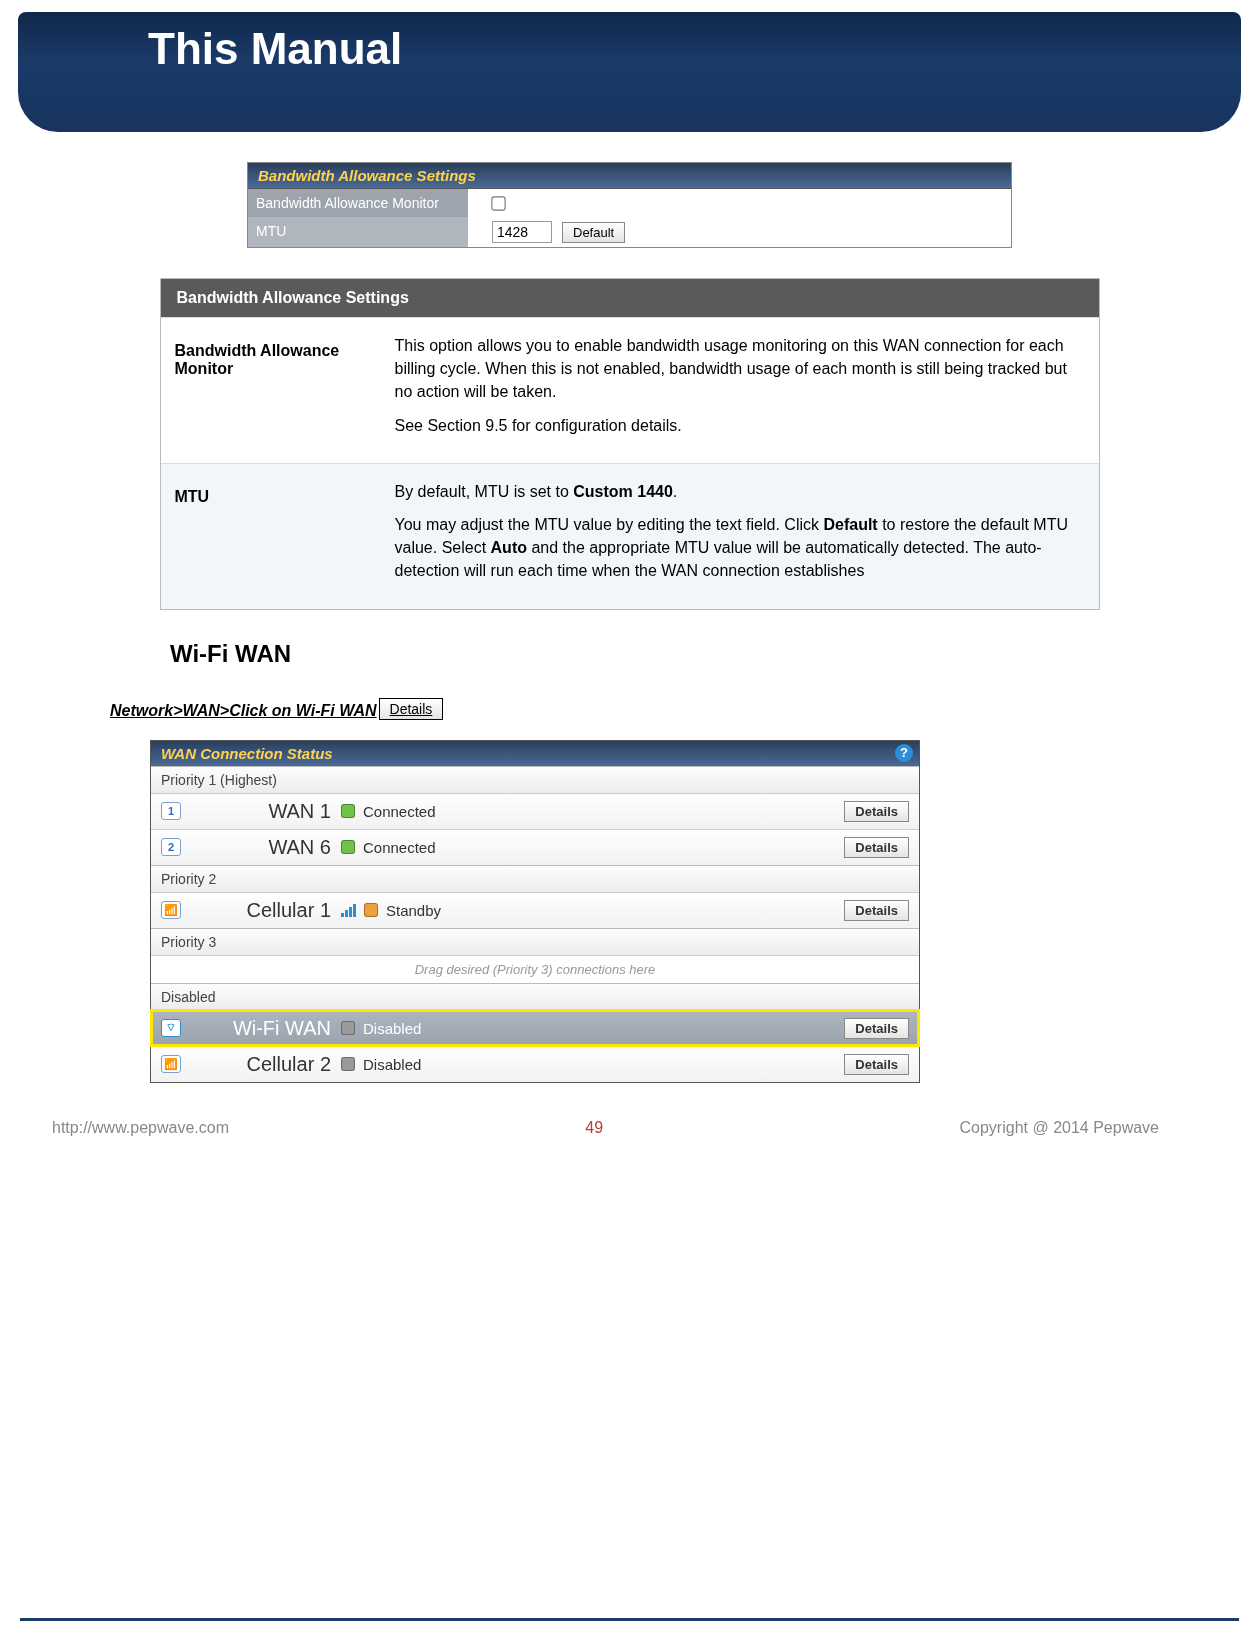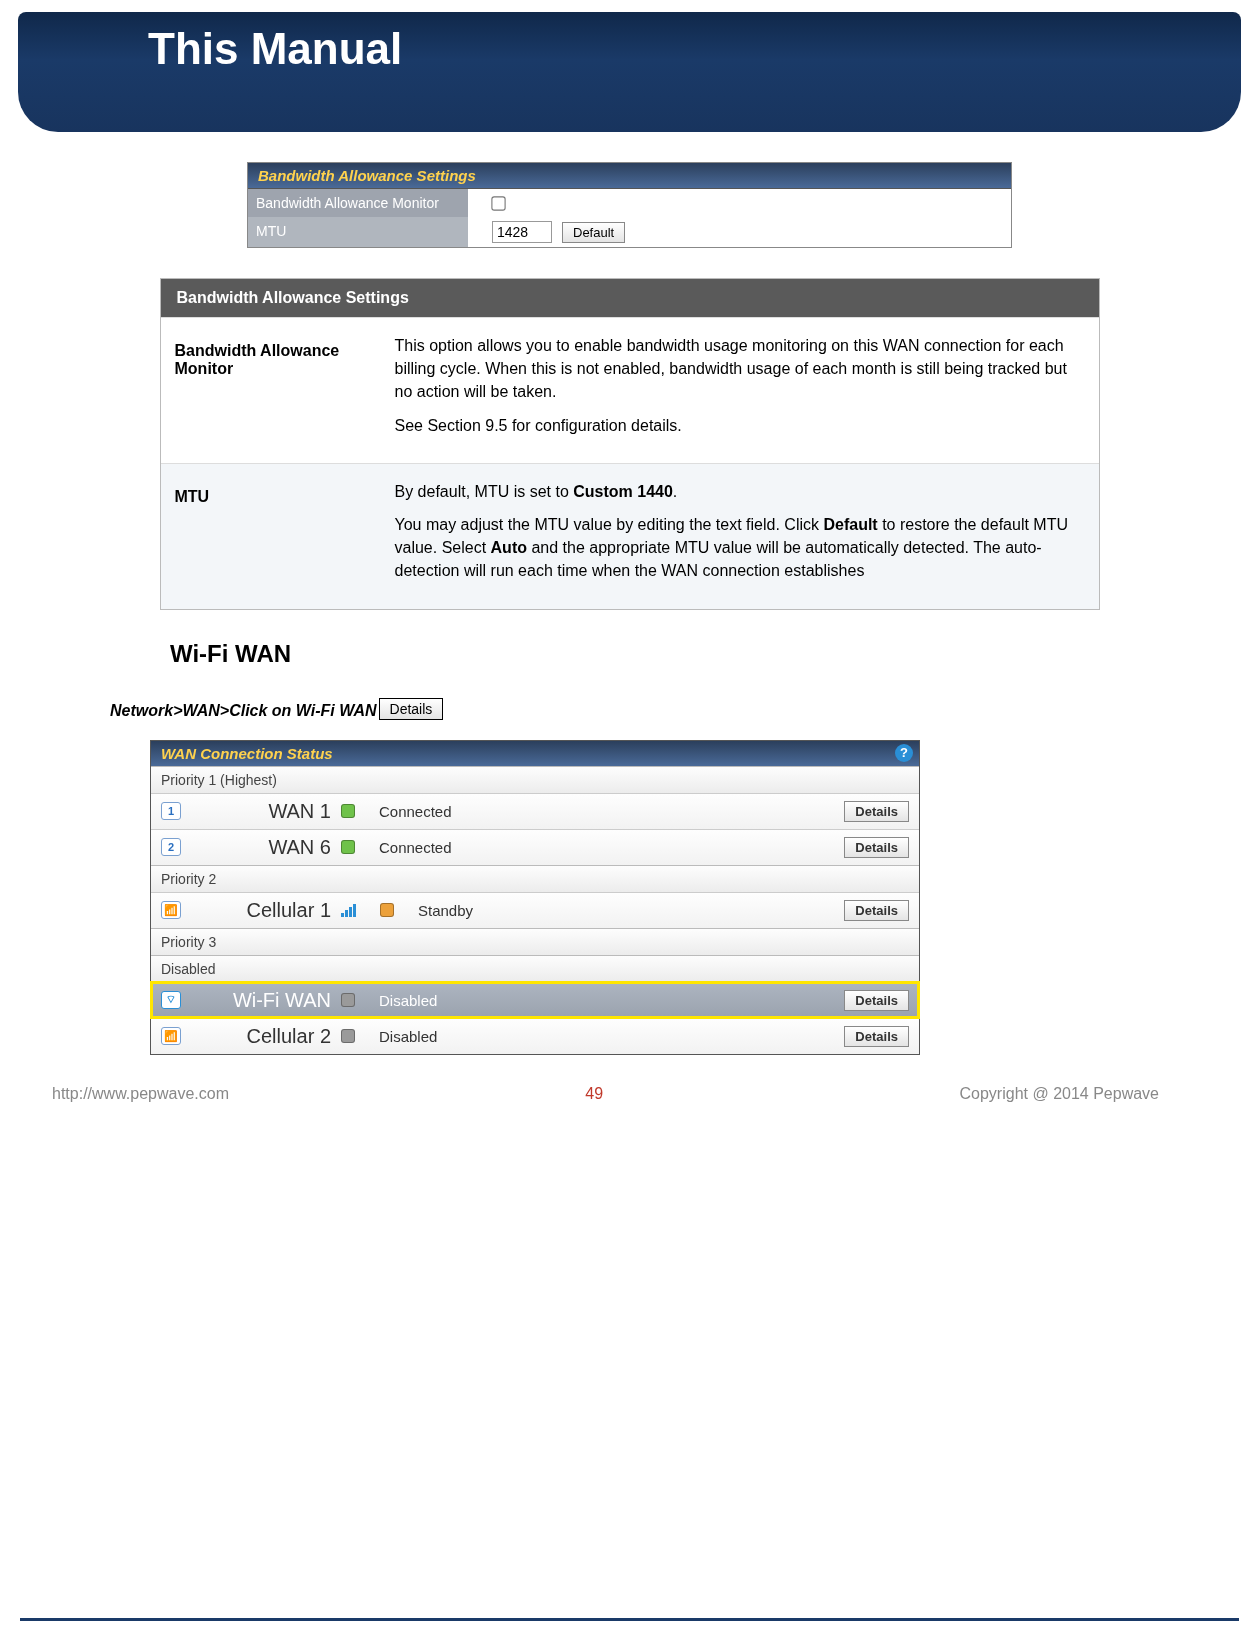--- a/index.html
+++ b/index.html
@@ -90,31 +90,31 @@
 
   
   .sec-head {
     font-size:24px; font-weight:bold;
     margin: 10px 0 30px 60px;
   }
 
   .nav-line {
     font-style: italic; font-weight:bold; font-size:16px;
     margin: 0 0 20px 0;
-    display:flex; align-items:flex-end;
+    display:flex; align-items:flex-end;text-decoration:underline;
   }
   .nav-line .details-stub {
     display:inline-block; margin-left:2px; font-style:normal; font-weight:normal;
     border:1px solid #000; padding:2px 10px; background:linear-gradient(#fff,#e4e4e4); font-size:14px;
   }
 
   
   .scr2 {
     width: 770px;
-    margin: 0 0 6px 40px;
+    margin: 0 0 12px 40px;
     border:1px solid #555;
     font-size:15px;
     color:#333;
   }
   .scr2 .bar2 {
     background: linear-gradient(#2b3f5c, #4a6a98);
     color:#ffd24d; font-weight:bold; font-style:italic;
     padding:4px 10px;
     position:relative;
   }
@@ -133,21 +133,21 @@
   }
   .scr2 .wan-row.dark { background: linear-gradient(#adb5c0,#9aa2ae); color:#fff; }
   .scr2 .wan-row.hl { outline: 3px solid #ffe600; outline-offset:-2px; }
   .scr2 .wan-badge {
     display:inline-flex; align-items:center; justify-content:center;
     width:20px; height:18px; border:1px solid #7aa0d0; border-radius:3px;
     background:#fff; color:#2a6fc0; font-size:11px; font-weight:bold;
     font-family: Verdana, sans-serif;
   }
   .scr2 .wan-name { width: 140px; font-size:20px;text-align:right;}
-  .scr2 .status-area { flex:1; display:flex; align-items:center; gap:24px; }
+  .scr2 .status-area { flex:1; display:flex; align-items:center; gap:8px; }
   .scr2 .led { width:14px; height:14px; border-radius:3px; border:1px solid rgba(0,0,0,.3); }
   .scr2 .led.green { background:#6fc24a; }
   .scr2 .led.orange{ background:#eca13b; }
   .scr2 .led.grey  { background:#9a9a9a; }
   .scr2 .sigbars { display:inline-flex; gap:1px; align-items:flex-end; height:14px; }
   .scr2 .sigbars span { width:3px; background:#2a8fd6; }
   .scr2 .sigbars span:nth-child(1){height:4px;}
   .scr2 .sigbars span:nth-child(2){height:7px;}
   .scr2 .sigbars span:nth-child(3){height:10px;}
   .scr2 .sigbars span:nth-child(4){height:13px;}
@@ -267,20 +267,21 @@
               <span></span>
               <span></span>
             </span>
           <span class="led orange"></span>
           <span>Standby</span>
         </span>
         <button class="det-btn">Details</button>
       </div>
 
       <div class="prio-head">Priority 3</div>
+      <div class="drop-hint">Drag desired (Priority 3) connections here</div>
 
       <div class="prio-head">Disabled</div>
 
       <div class="wan-row dark hl">
         <span class="wan-badge" style="color:#2a8fd6;border-color:#2a8fd6;">⌔</span>
         <span class="wan-name">Wi-Fi WAN</span>
         <span class="status-area">
           <span class="led grey"></span>
           <span>Disabled</span>
         </span>

